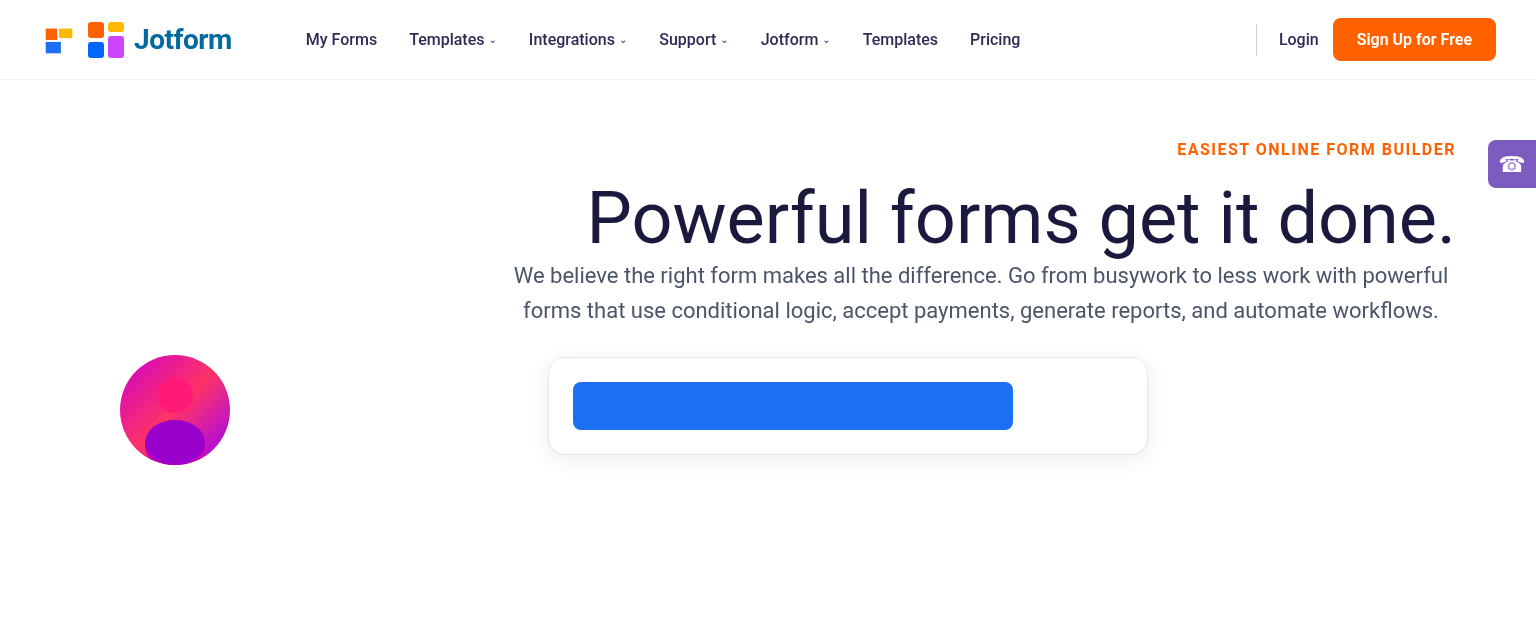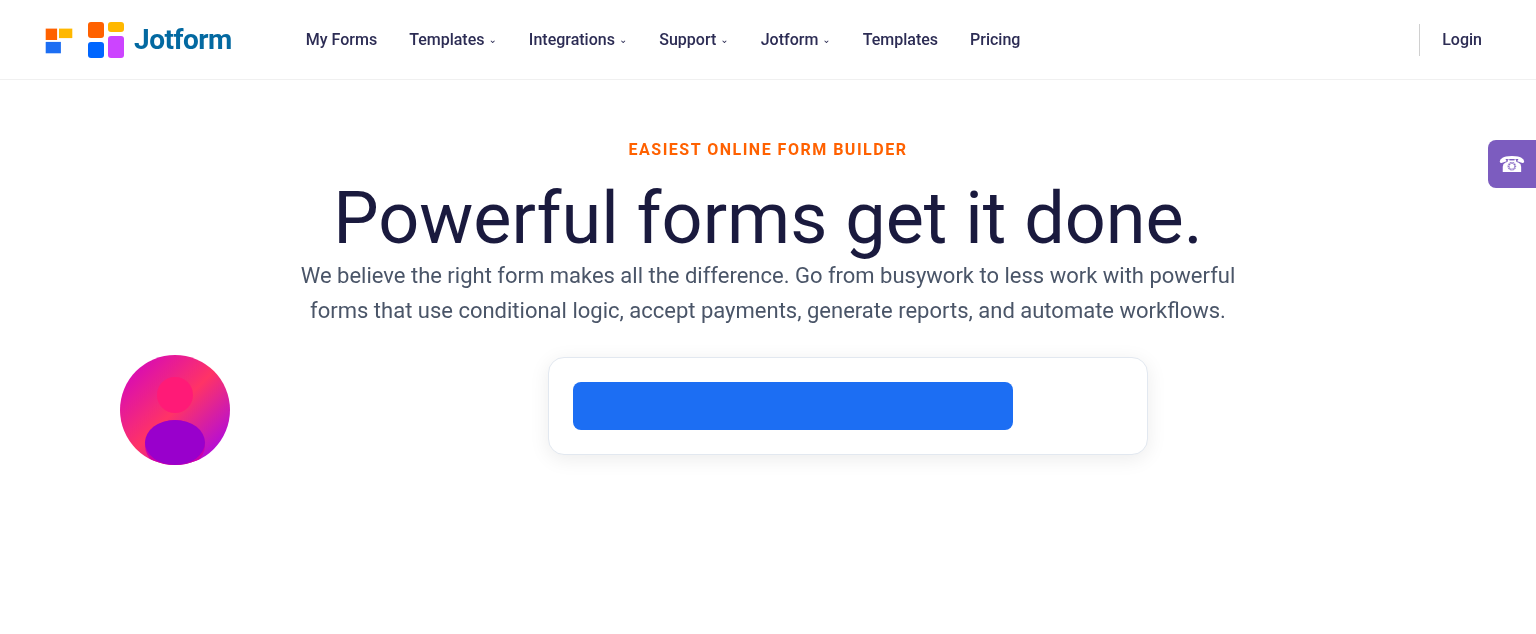--- a/index.html
+++ b/index.html
@@ -106,21 +106,21 @@
       padding: 12px 24px;
       cursor: pointer;
       text-decoration: none;
       white-space: nowrap;
     }
 
     
     .hero {
       display: flex;
       flex-direction: column;
-      align-items: center;
+      align-items: flex-end;
       text-align: center;
       padding: 60px 80px 0 80px;
       background: #ffffff;
       position: relative;
     }
 
     .hero-eyebrow {
       font-size: 16px;
       font-weight: 700;
       color: #ff6100;
@@ -265,20 +265,23 @@
     </a>
     <a class="nav-link" href="#">
       <span>Pricing</span>
     </a>
   </div>
 
   <div class="nav-right">
     <div class="nav-divider"></div>
     <a class="login-btn" href="#">
       <span>Login</span>
+    </a>
+    <a class="signup-btn" href="#">
+      <span>Sign Up for Free</span>
     </a>
   </div>
 </nav>
 
 <section class="hero">
   <p class="hero-eyebrow">EASIEST ONLINE FORM BUILDER</p>
   <h1 class="hero-title">Powerful forms get it done.</h1>
   <p class="hero-subtitle">We believe the right form makes all the difference. Go from busywork to less work with powerful forms that use conditional logic, accept payments, generate reports, and automate workflows.</p>
 
   <div class="hero-bottom">

